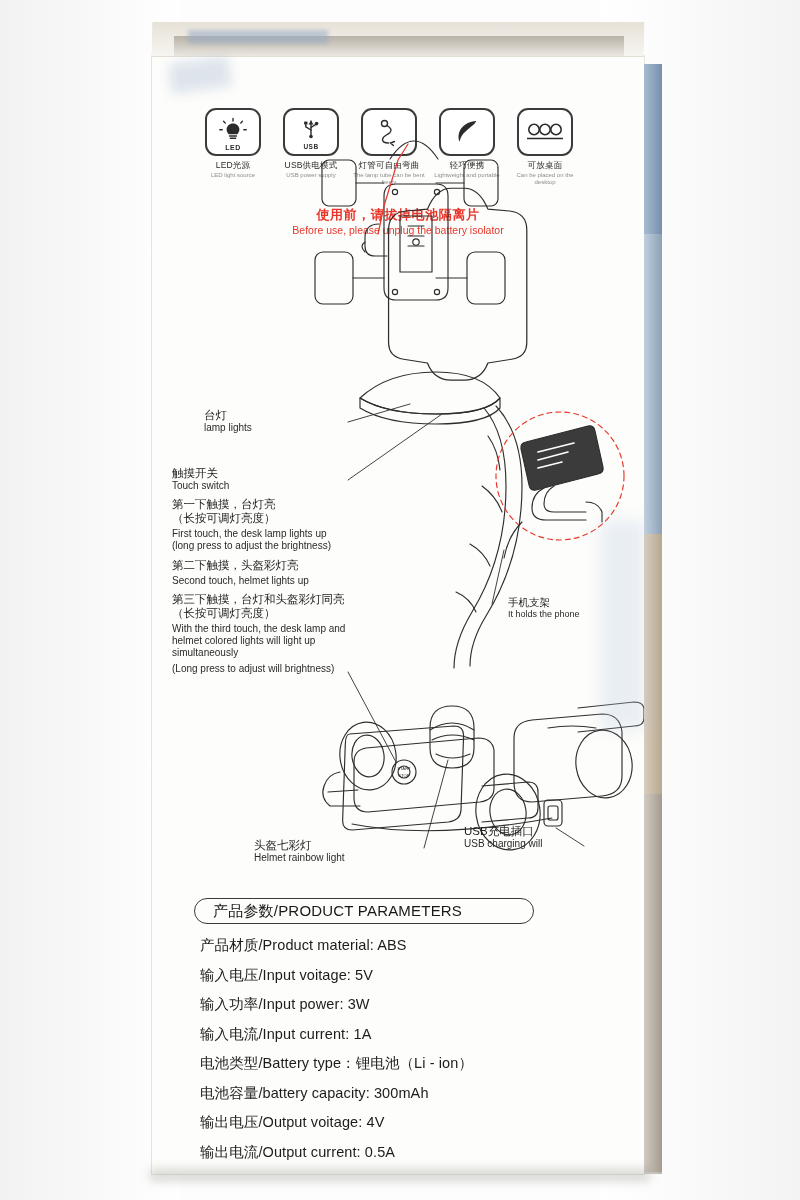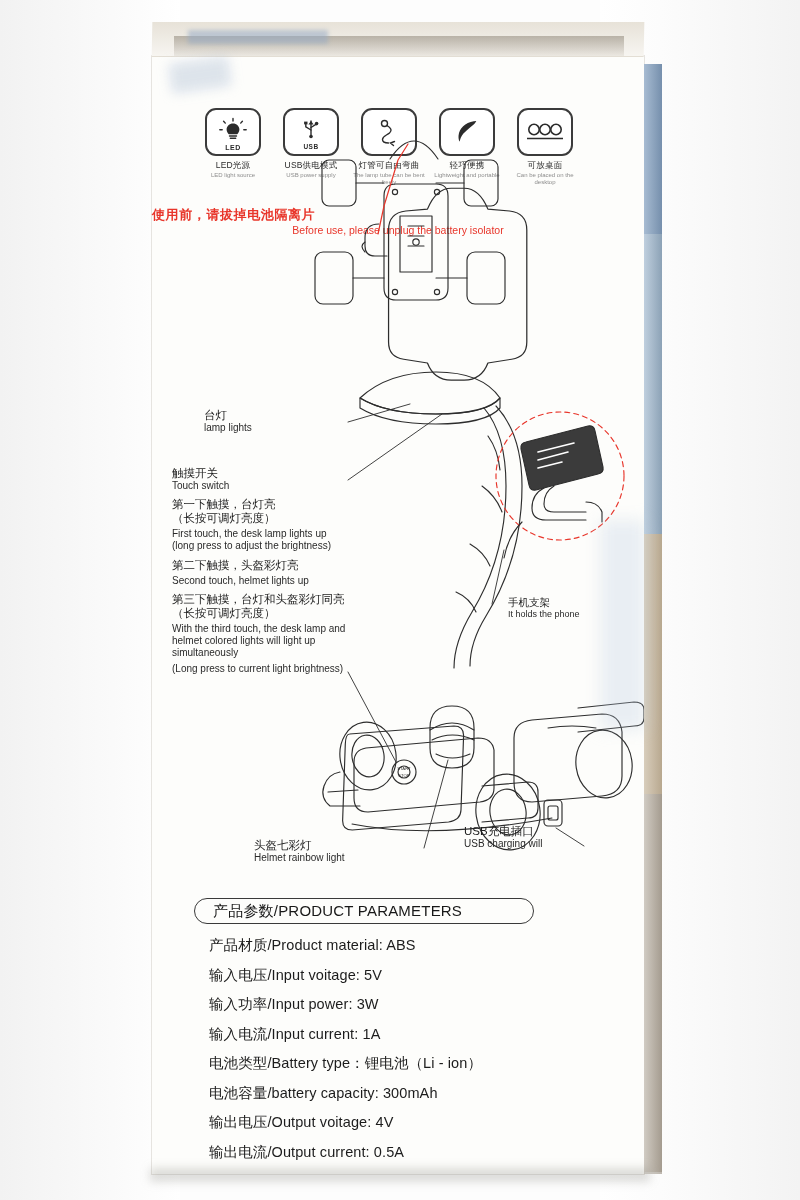--- a/index.html
+++ b/index.html
@@ -141,20 +141,21 @@
     font-size: 7px; font-weight: bold; color: #2b2b2b; letter-spacing: .5px;
   }
   .usb-word {
     position: absolute; left: 50%; bottom: 4px; transform: translateX(-50%);
     font-size: 6.5px; font-weight: bold; color: #2b2b2b; letter-spacing: .5px;
   }
 
   
   .warn-cn {
     position: absolute; left: 0; right: 0; top: 150px;
+    text-align: center;
     color: #e8352a;
     font-size: 13px;
     font-weight: bold;
     letter-spacing: .6px;
   }
   .warn-en {
     position: absolute; left: 0; right: 0; top: 168px;
     text-align: center;
     color: #e8352a;
     font-size: 10.5px;
@@ -198,21 +199,20 @@
   .params-head span {
     font-size: 15px;
     color: #181818;
     letter-spacing: .2px;
   }
   .params-list {
     position: absolute;
     left: 48px;
     top: 880px;
     width: 420px;
-    margin-left: 9px;
   }
   .params-list li {
     list-style: none;
     font-size: 14.5px;
     color: #1c1c1c;
     margin: 0 0 10.5px 0;
     letter-spacing: .1px;
   }
   ul { margin: 0; padding: 0; }
 
@@ -466,21 +466,21 @@
         <div class="cn">（长按可调灯亮度）</div>
         <div class="en" style="margin-top:3px">First touch, the desk lamp lights up</div>
         <div class="en">(long press to adjust the brightness)</div>
         <div class="cn" style="margin-top:5px">第二下触摸，头盔彩灯亮</div>
         <div class="en" style="margin-top:3px">Second touch, helmet lights up</div>
         <div class="cn" style="margin-top:5px">第三下触摸，台灯和头盔彩灯同亮</div>
         <div class="cn">（长按可调灯亮度）</div>
         <div class="en" style="margin-top:3px">With the third touch, the desk lamp and</div>
         <div class="en">helmet colored lights will light up</div>
         <div class="en">simultaneously</div>
-        <div class="en" style="margin-top:4px">(Long press to current light brightness)</div>
+        <div class="en" style="margin-top:4px">(Long press to adjust will brightness)</div>
       </div>
 
       <div class="lbl small" style="left:356px; top:540px;">
         <div class="cn">手机支架</div>
         <div class="en">It holds the phone</div>
       </div>
 
       <div class="lbl" style="left:312px; top:768px;">
         <div class="cn">USB充电插口</div>
         <div class="en">USB charging will</div>

